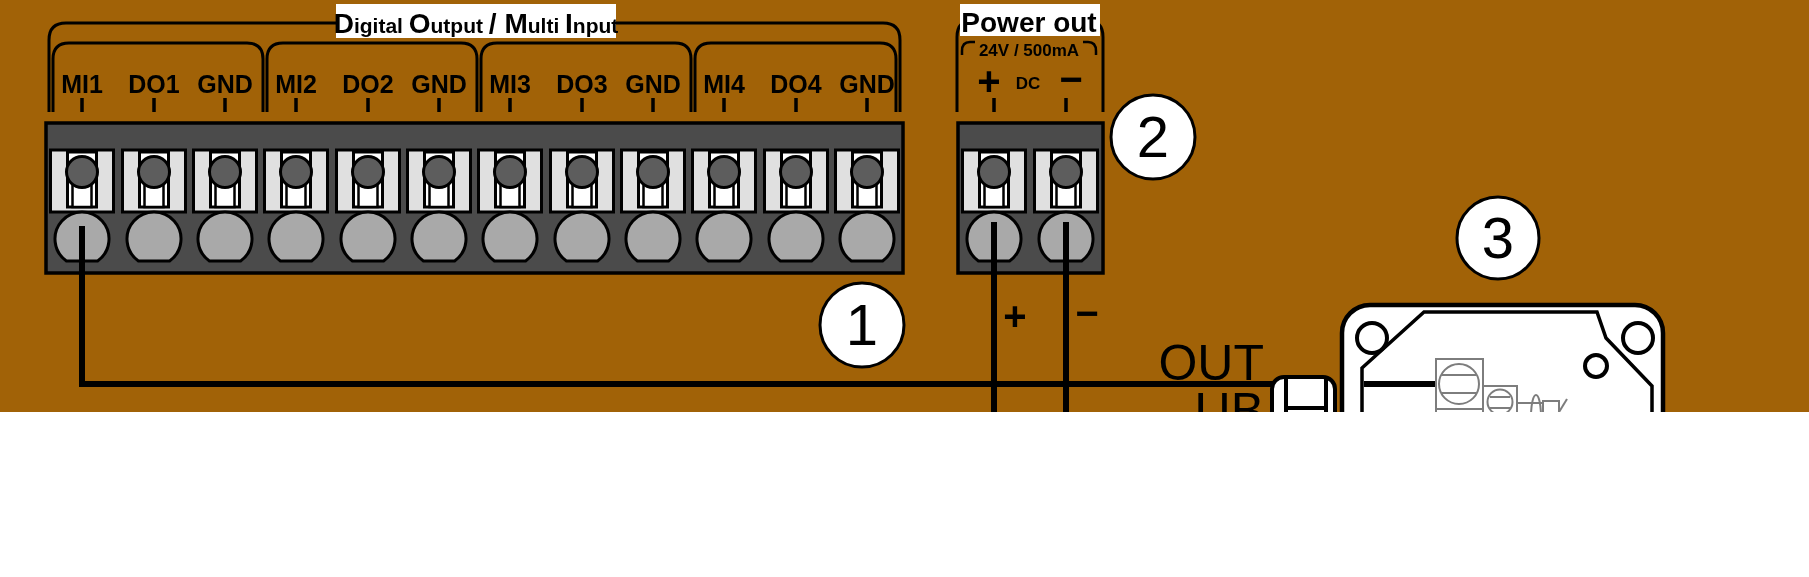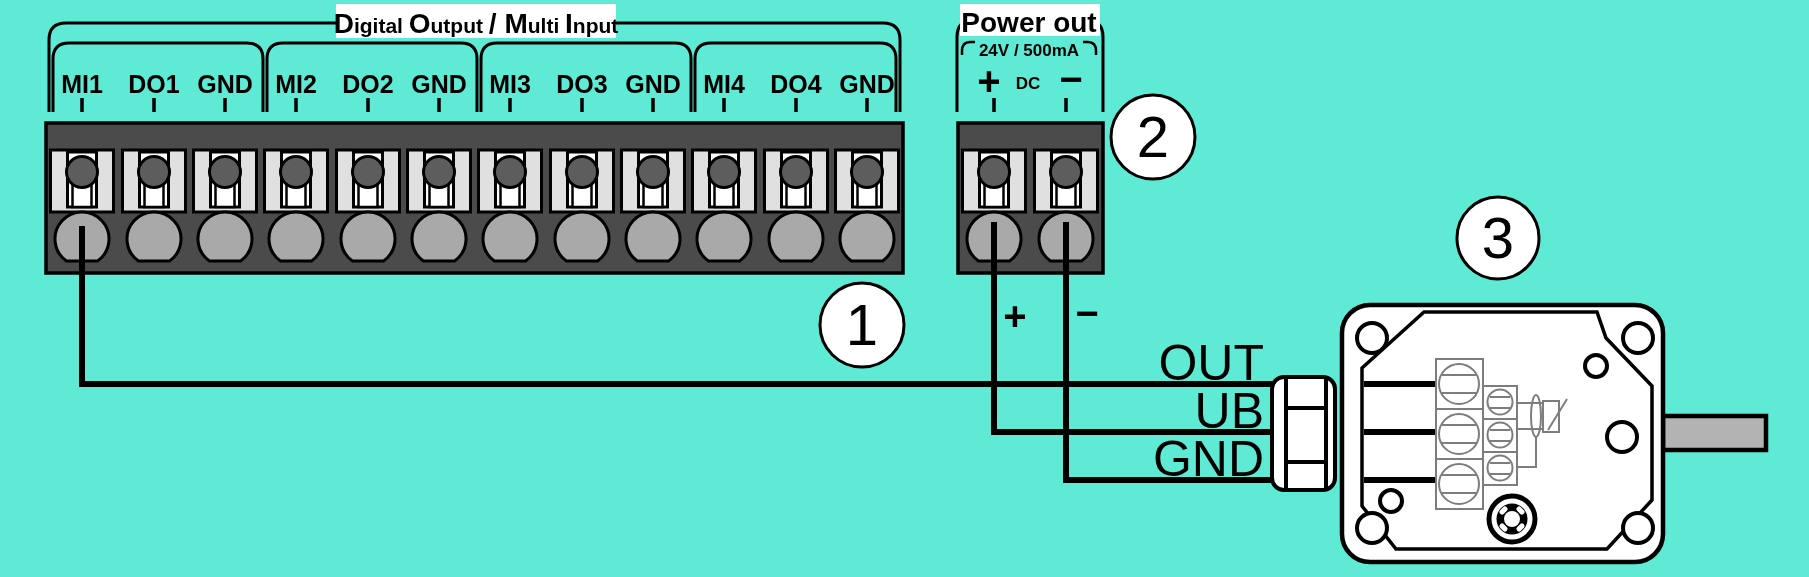--- a/index.html
+++ b/index.html
@@ -1,16 +1,16 @@
 <!DOCTYPE html>
 <html style="--block_dark: #4b4b4b; --cell_light: #e0e0e0; --screw: #5d5d5d; --wire_hole: #a9a9a9; --shaft: #b3b3b3; --line: #000000;"><head>
 <meta charset="utf-8">
 <style>
   html,body{margin:0;padding:0;background:#fff;}
-  #stage{position:relative;width:1809px;height:577px;background:#5eead4;overflow:hidden;
+  #stage{position:relative;width:1809px;height:412px;background:#a16207;overflow:hidden;
          font-family:"Liberation Sans",sans-serif;}
   svg{position:absolute;left:0;top:0;}
   svg text{font-family:"Liberation Sans",sans-serif;fill:#000;}
   .seg-big{font-size:28px;font-weight:bold;}
   .seg-small{font-size:21px;font-weight:bold;}
   .blockdark{fill:var(--block_dark);stroke:#000;stroke-width:3.5;}
   .cell{fill:var(--cell_light);stroke:#000;stroke-width:3;}
   .slot{fill:#fff;stroke:#000;stroke-width:3;}
   .slot2{fill:#fff;stroke:#000;stroke-width:2.5;}
   .screw{fill:var(--screw);stroke:#000;stroke-width:3;}

